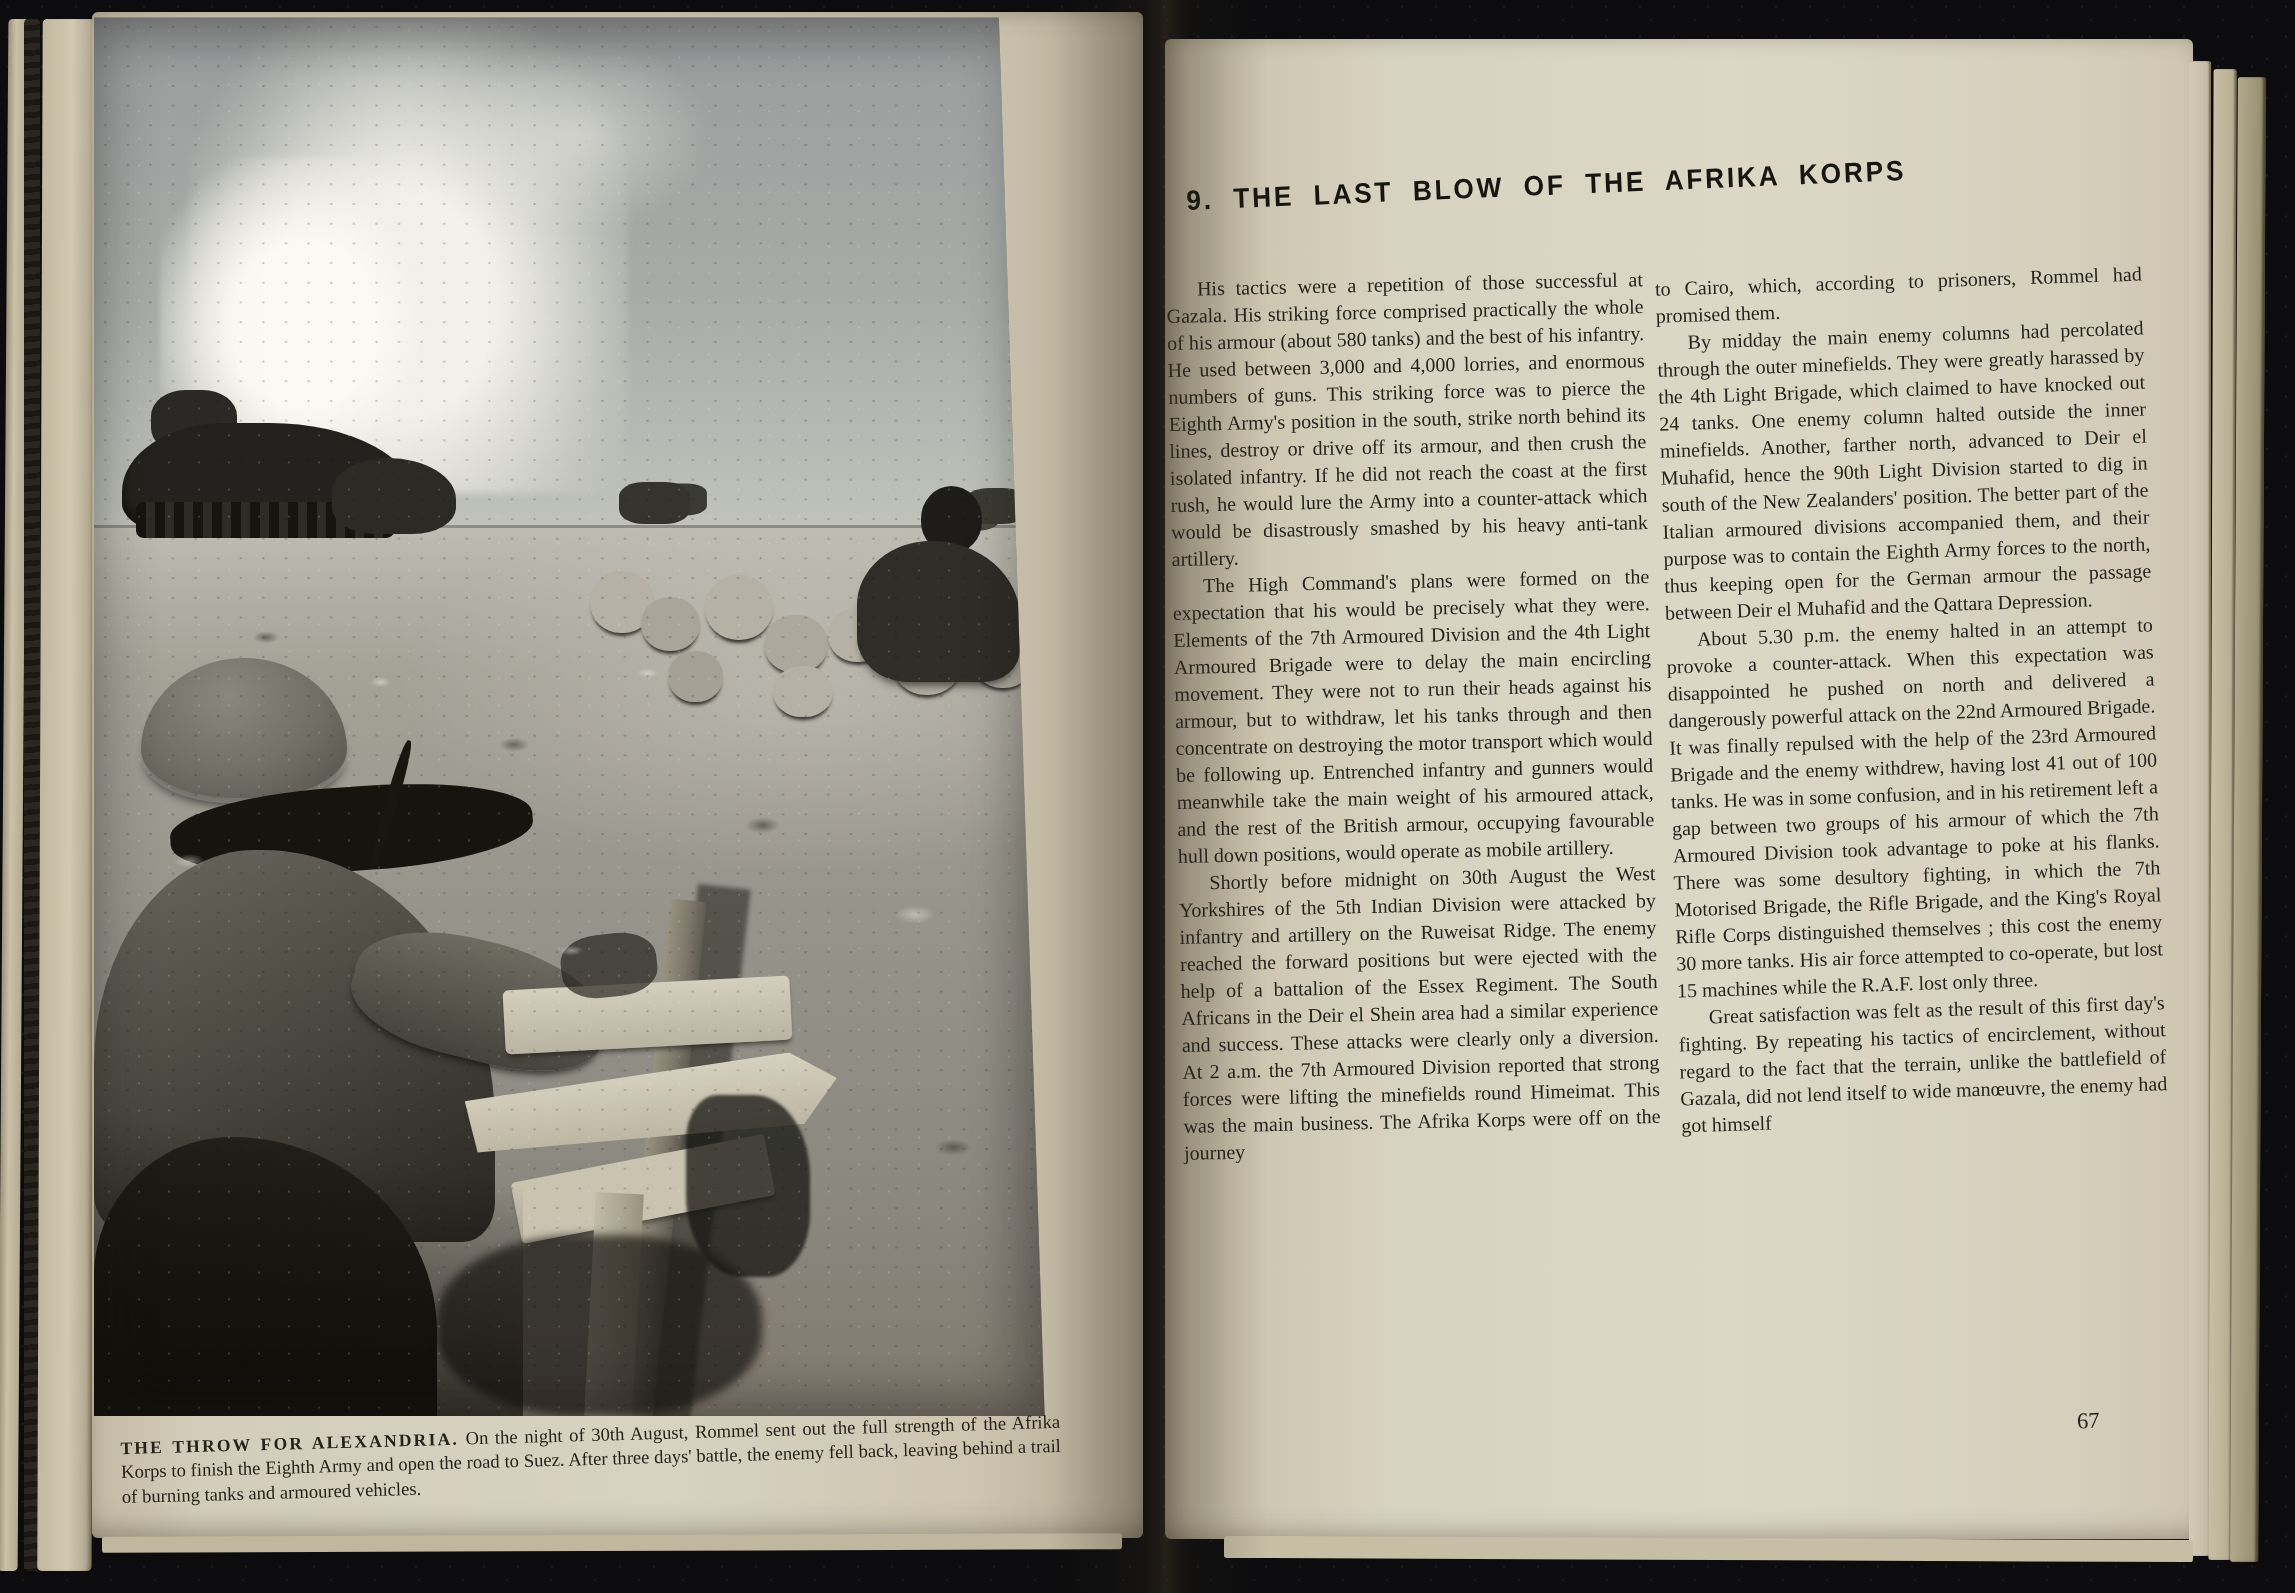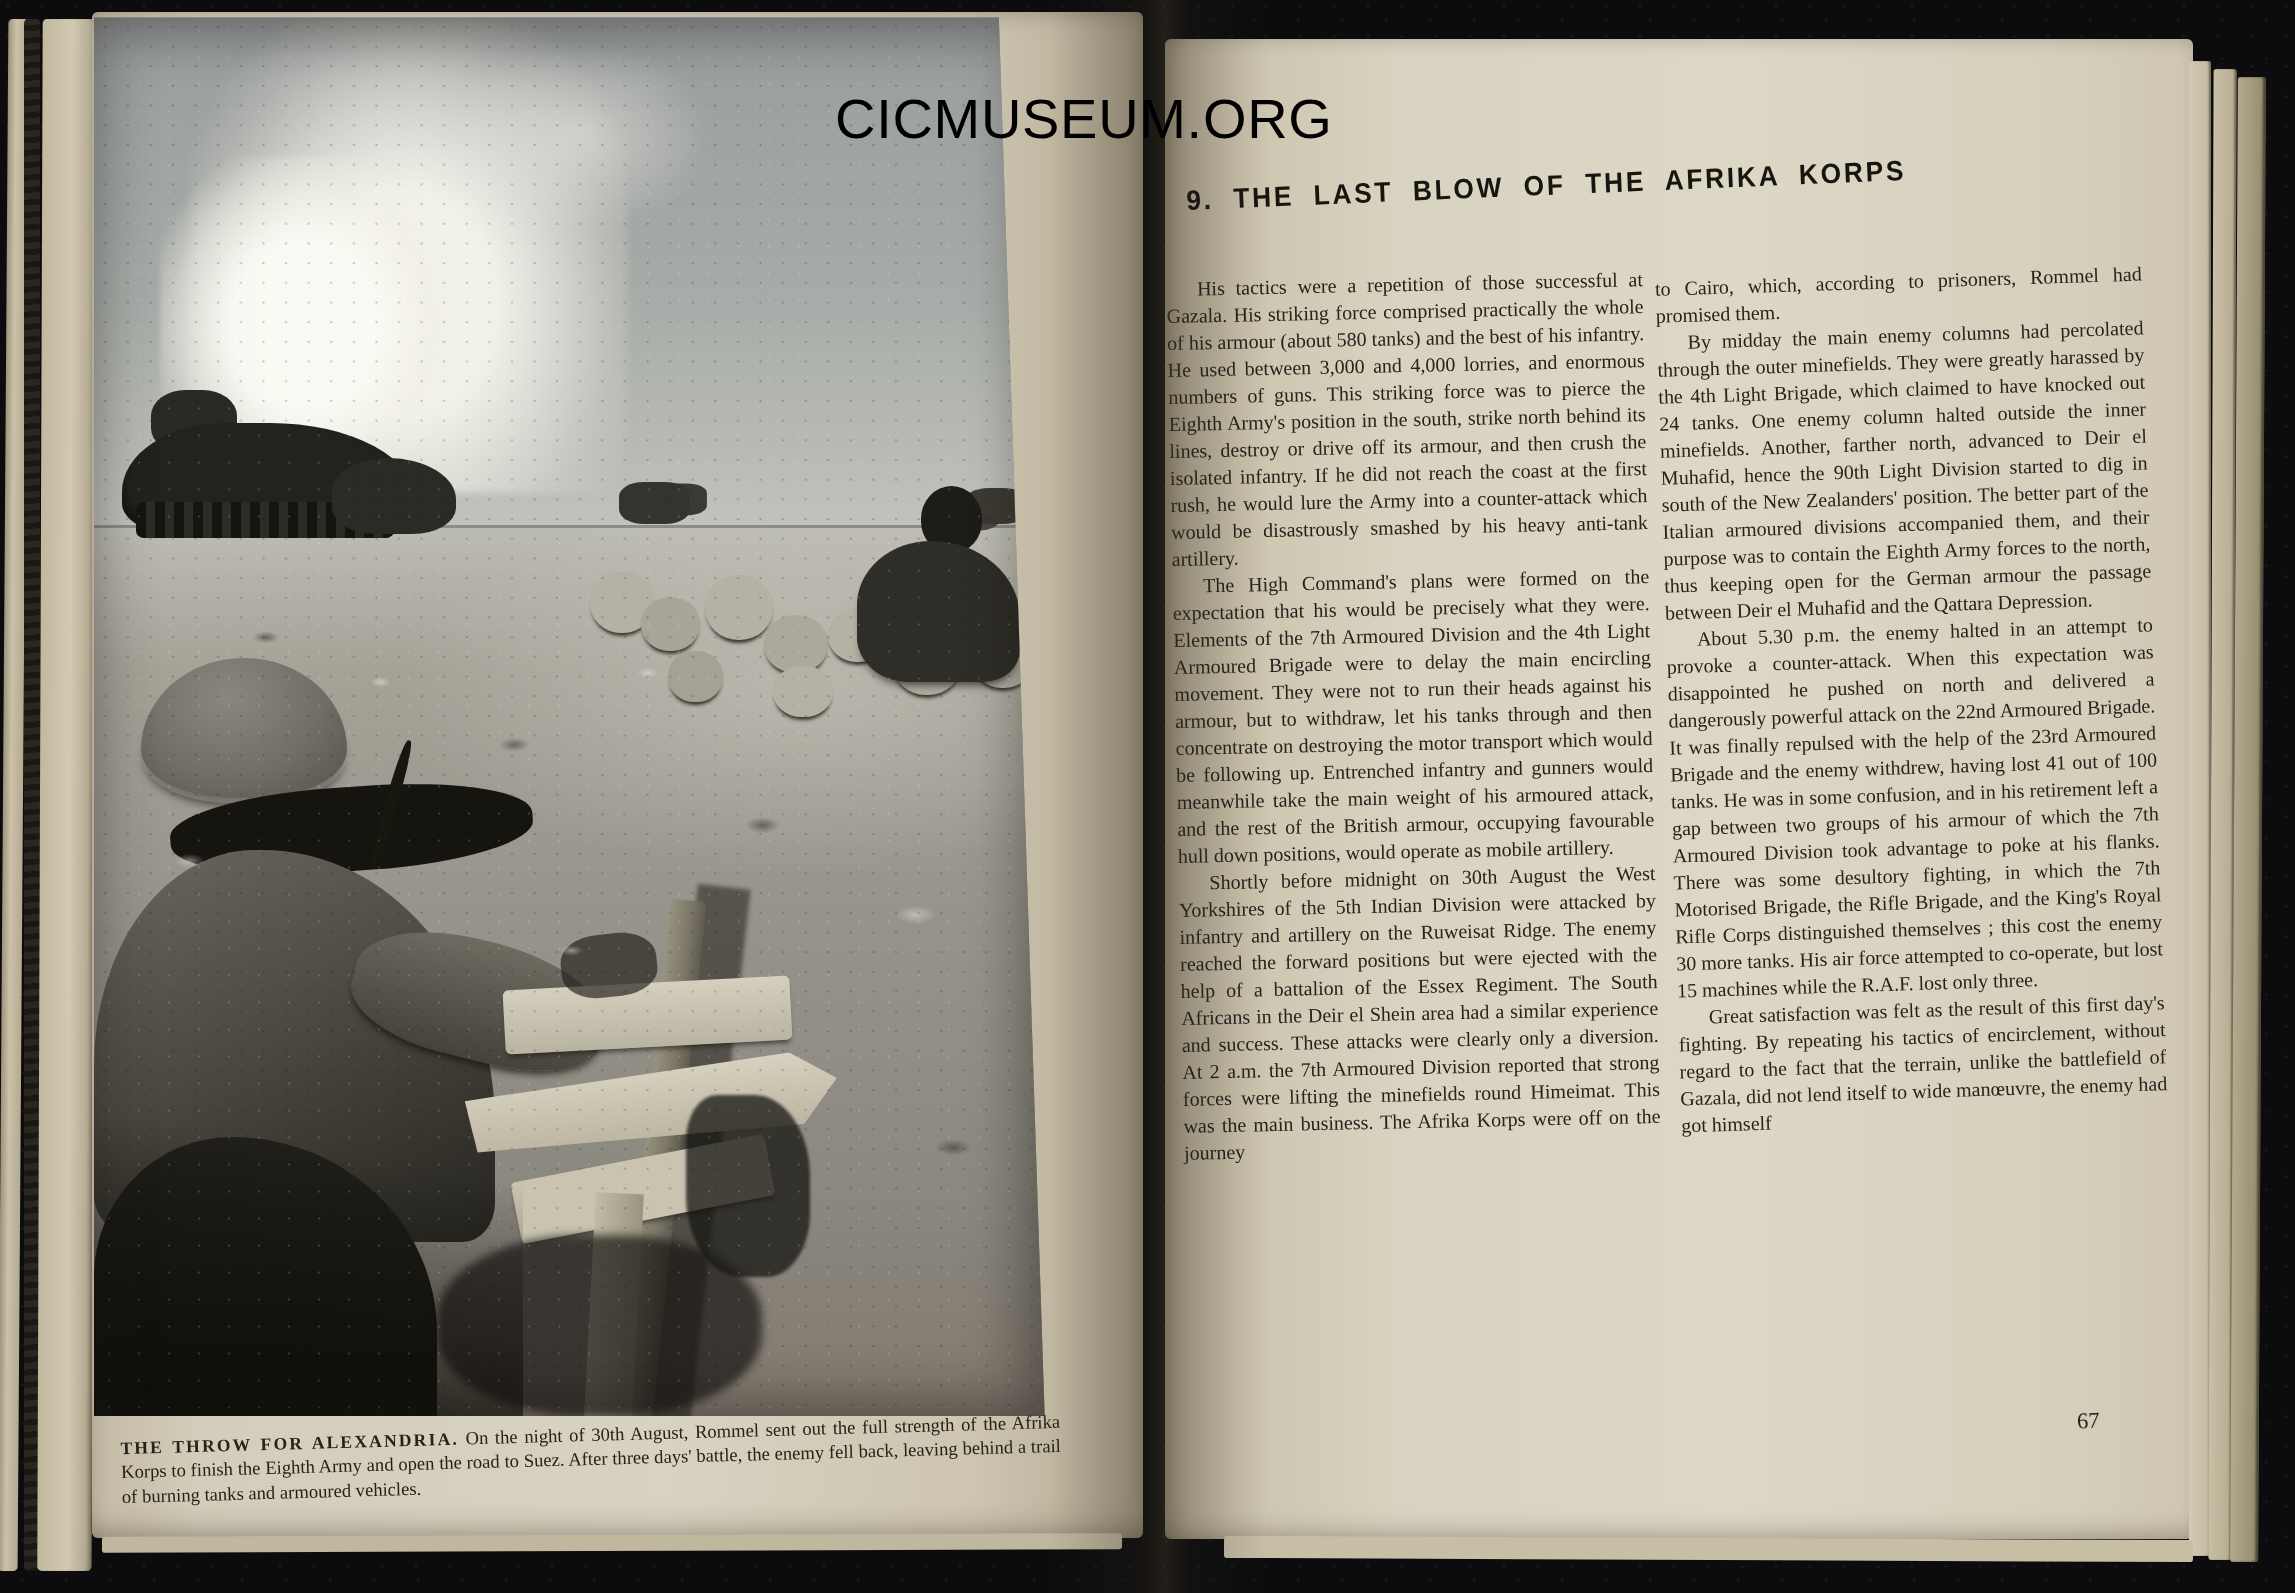--- a/index.html
+++ b/index.html
@@ -218,15 +218,14 @@
   </div>
 
   <div class="rstrip a"></div>
   <div class="rstrip b"></div>
   <div class="rstrip c"></div>
   <div class="bstrip-r"></div>
   <div class="bstrip-l"></div>
 
   <div class="gutter"></div>
 
-  <div class="watermark">CICMUSEUM.ORG</div>
 </div>
 
 
 </body></html>

